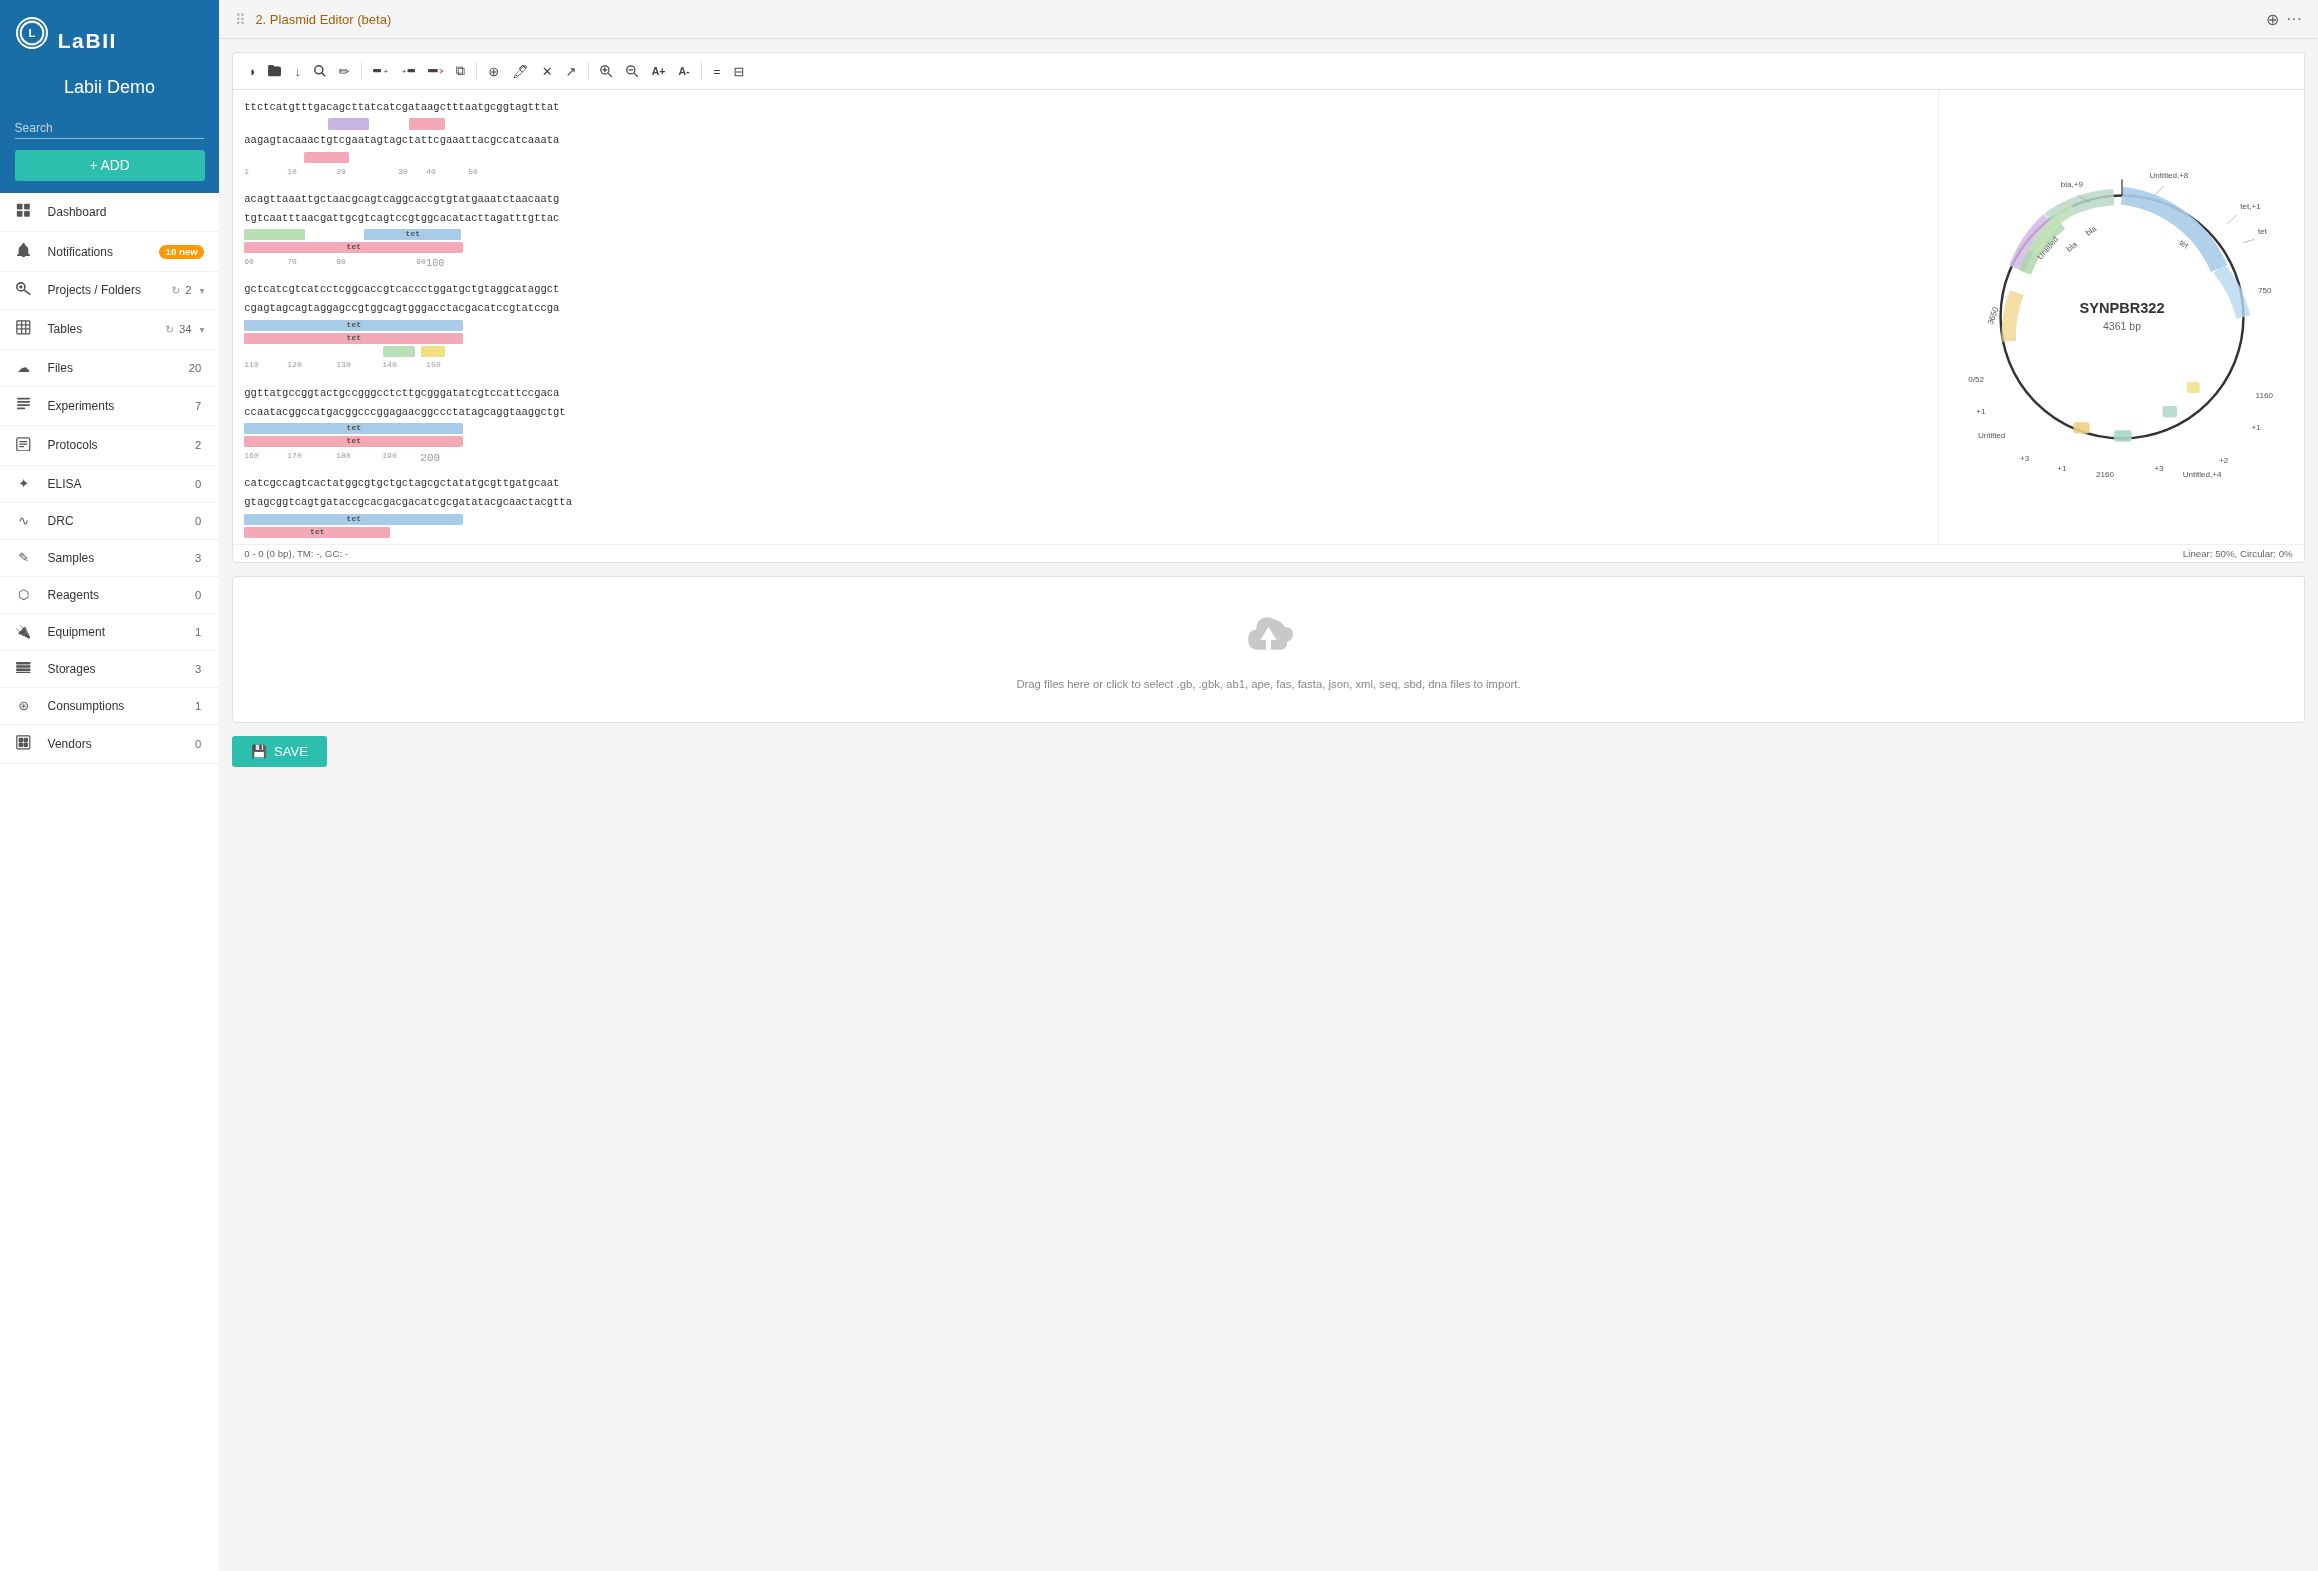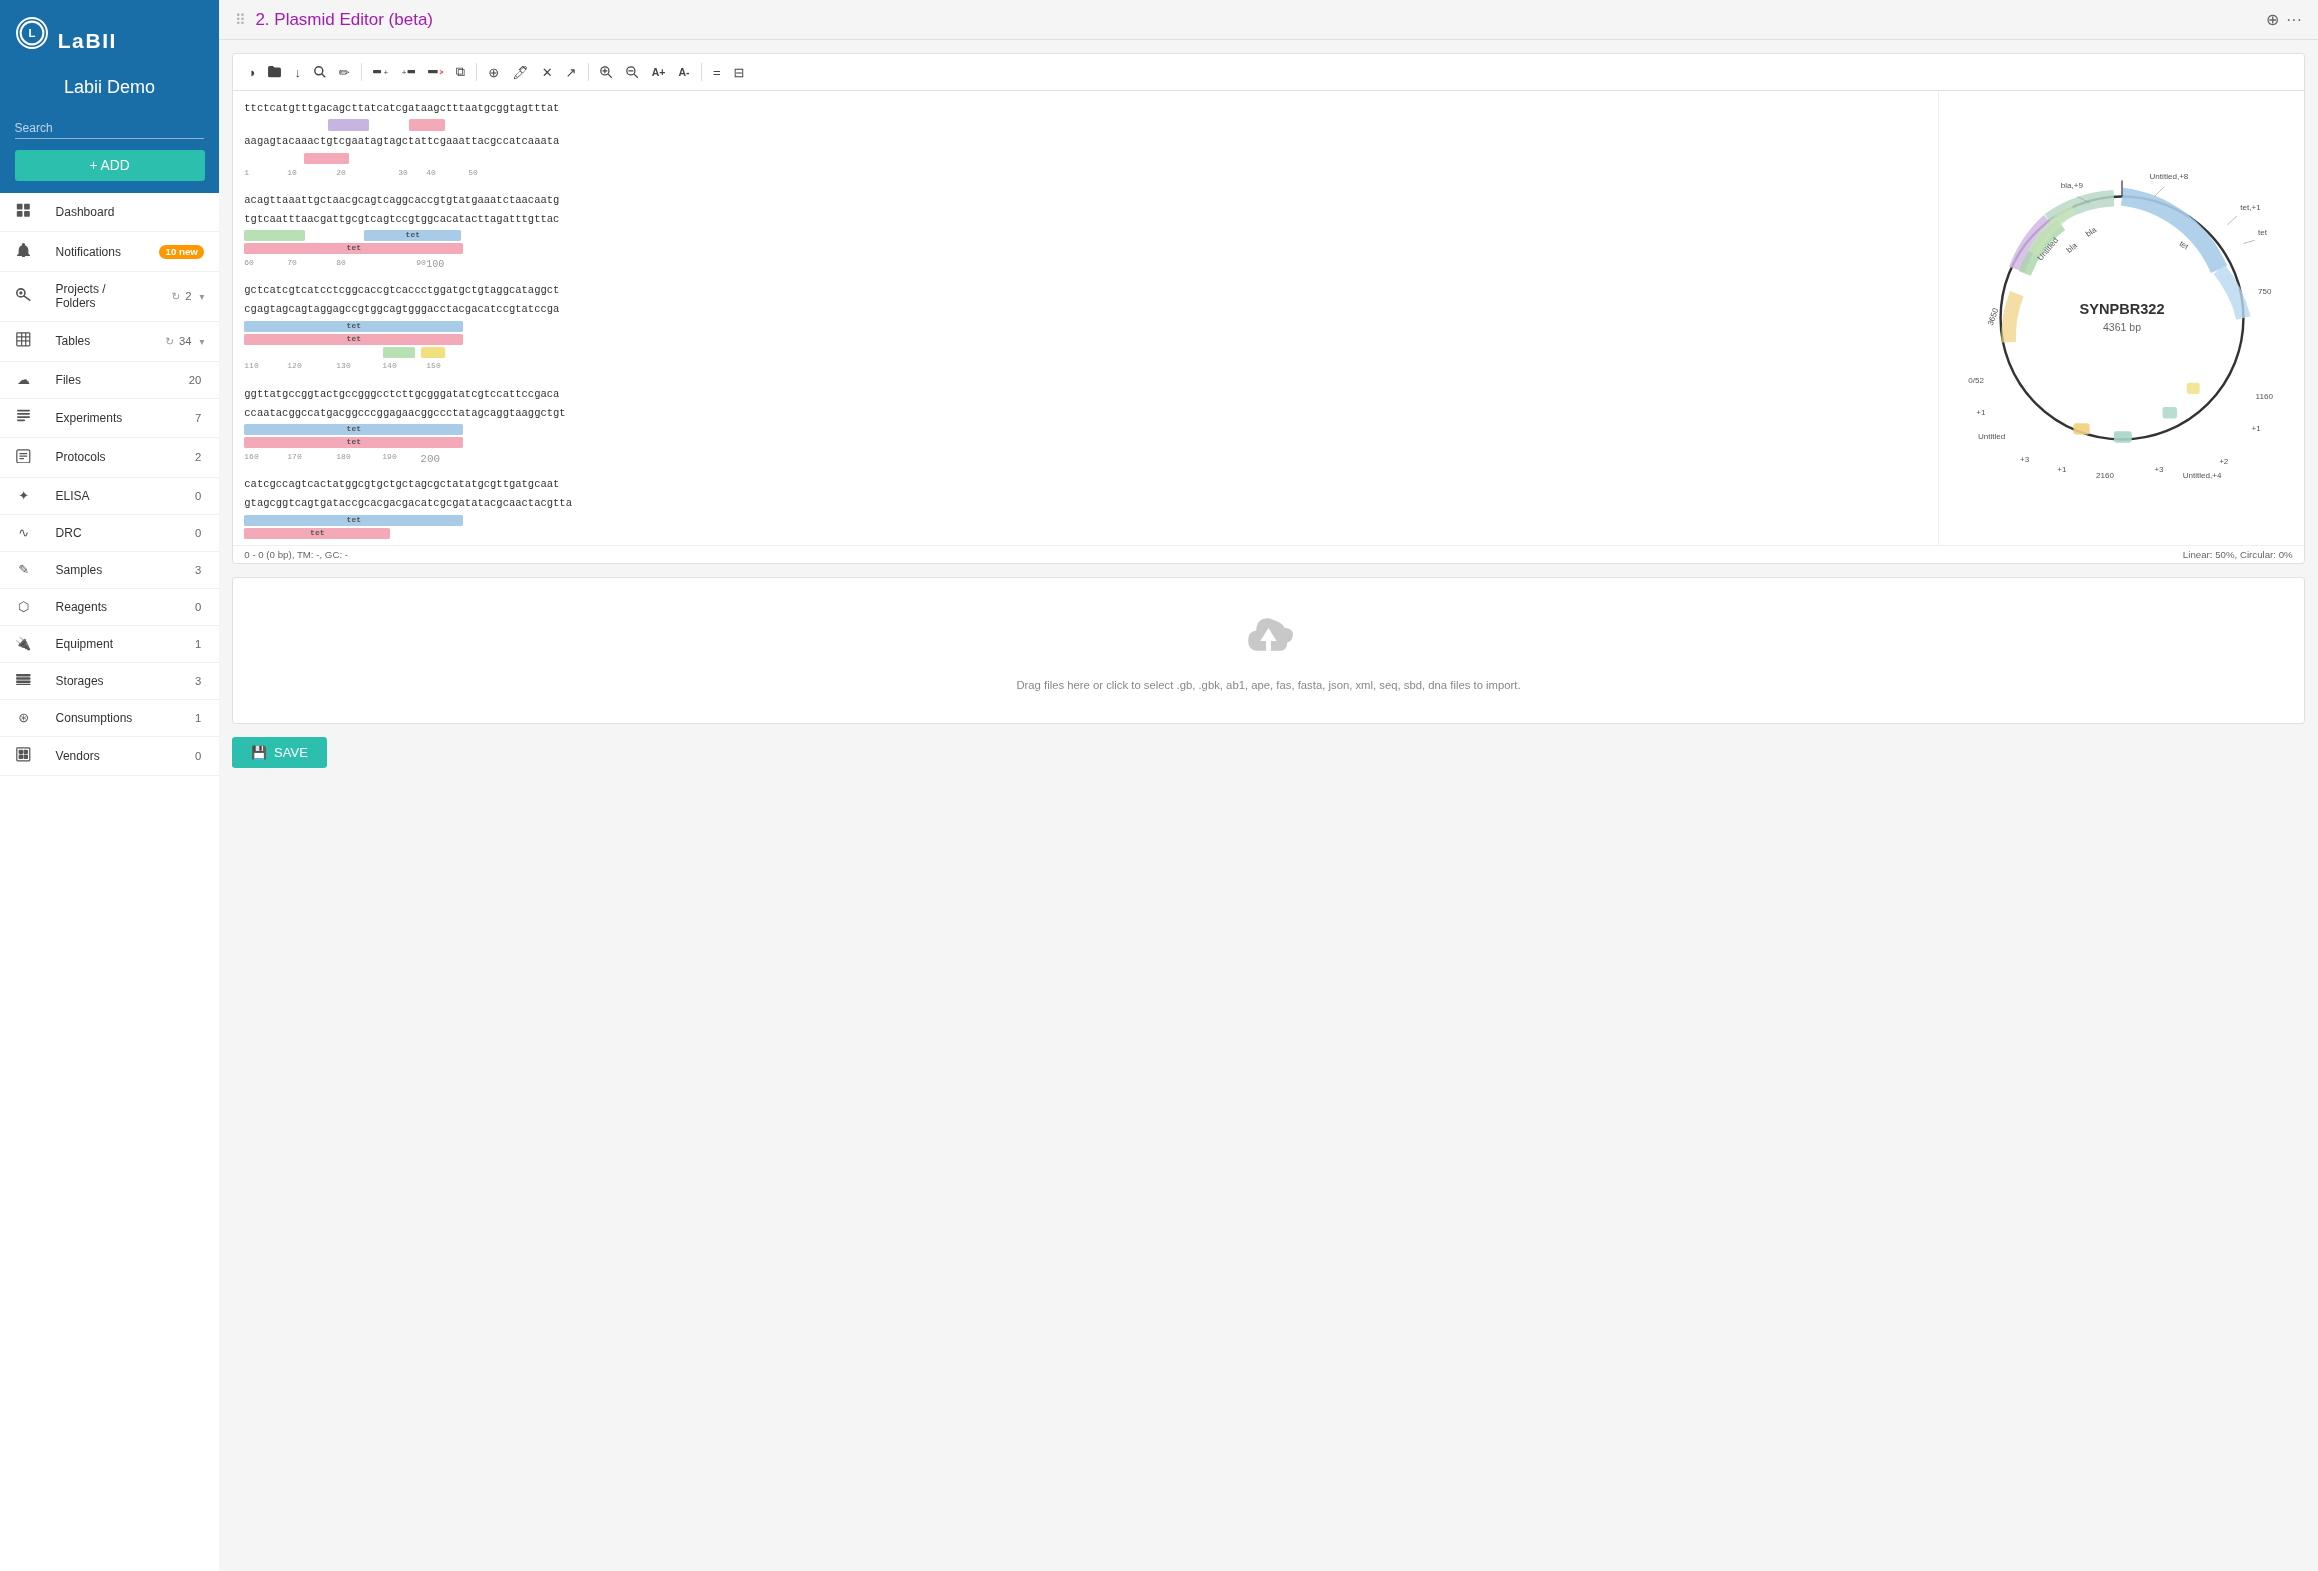--- a/index.html
+++ b/index.html
@@ -74,21 +74,21 @@
     }
 
     .sidebar-nav { background: white; flex: 1; }
     .sidebar-item {
       display: flex;
       align-items: center;
       padding: 10.5px 14.6px;
       color: #333;
       font-size: 12px;
       cursor: pointer;
-      gap: 23px;
+      gap: 15px;
       border-bottom: 0.8px solid #f0f0f0;
       position: relative;
     }
     .sidebar-item-icon { width: 18px; text-align: center; font-size: 13px; color: #555; }
     .sidebar-item-label { flex: 1; }
     .sidebar-item-count { font-size: 11.3px; color: #666; margin-right: 3.2px; }
     .sidebar-item-badge {
       background: #ff9800;
       color: white;
       border-radius: 9.7px;
@@ -110,21 +110,21 @@
     }
     #main-header {
       display: flex;
       align-items: center;
       padding: 9.7px 16px;
       background: #f5f5f5;
       border-bottom: 0.8px solid #e0e0e0;
       gap: 9.7px;
     }
     #drag-handle { color: #aaa; font-size: 14.6px; cursor: grab; }
-    #page-title { font-size: 17px; color: #a21caf; flex: 1; }
+    #page-title { font-size: 13px; color: #a16207; flex: 1; }
     #header-actions { display: flex; gap: 6.5px; }
     #add-circle-btn, #more-btn {
       background: none; border: none; cursor: pointer;
       color: #666; font-size: 16px;
     }
 
     #main-body {
       flex: 1;
       overflow-y: auto;
       padding: 13px;

